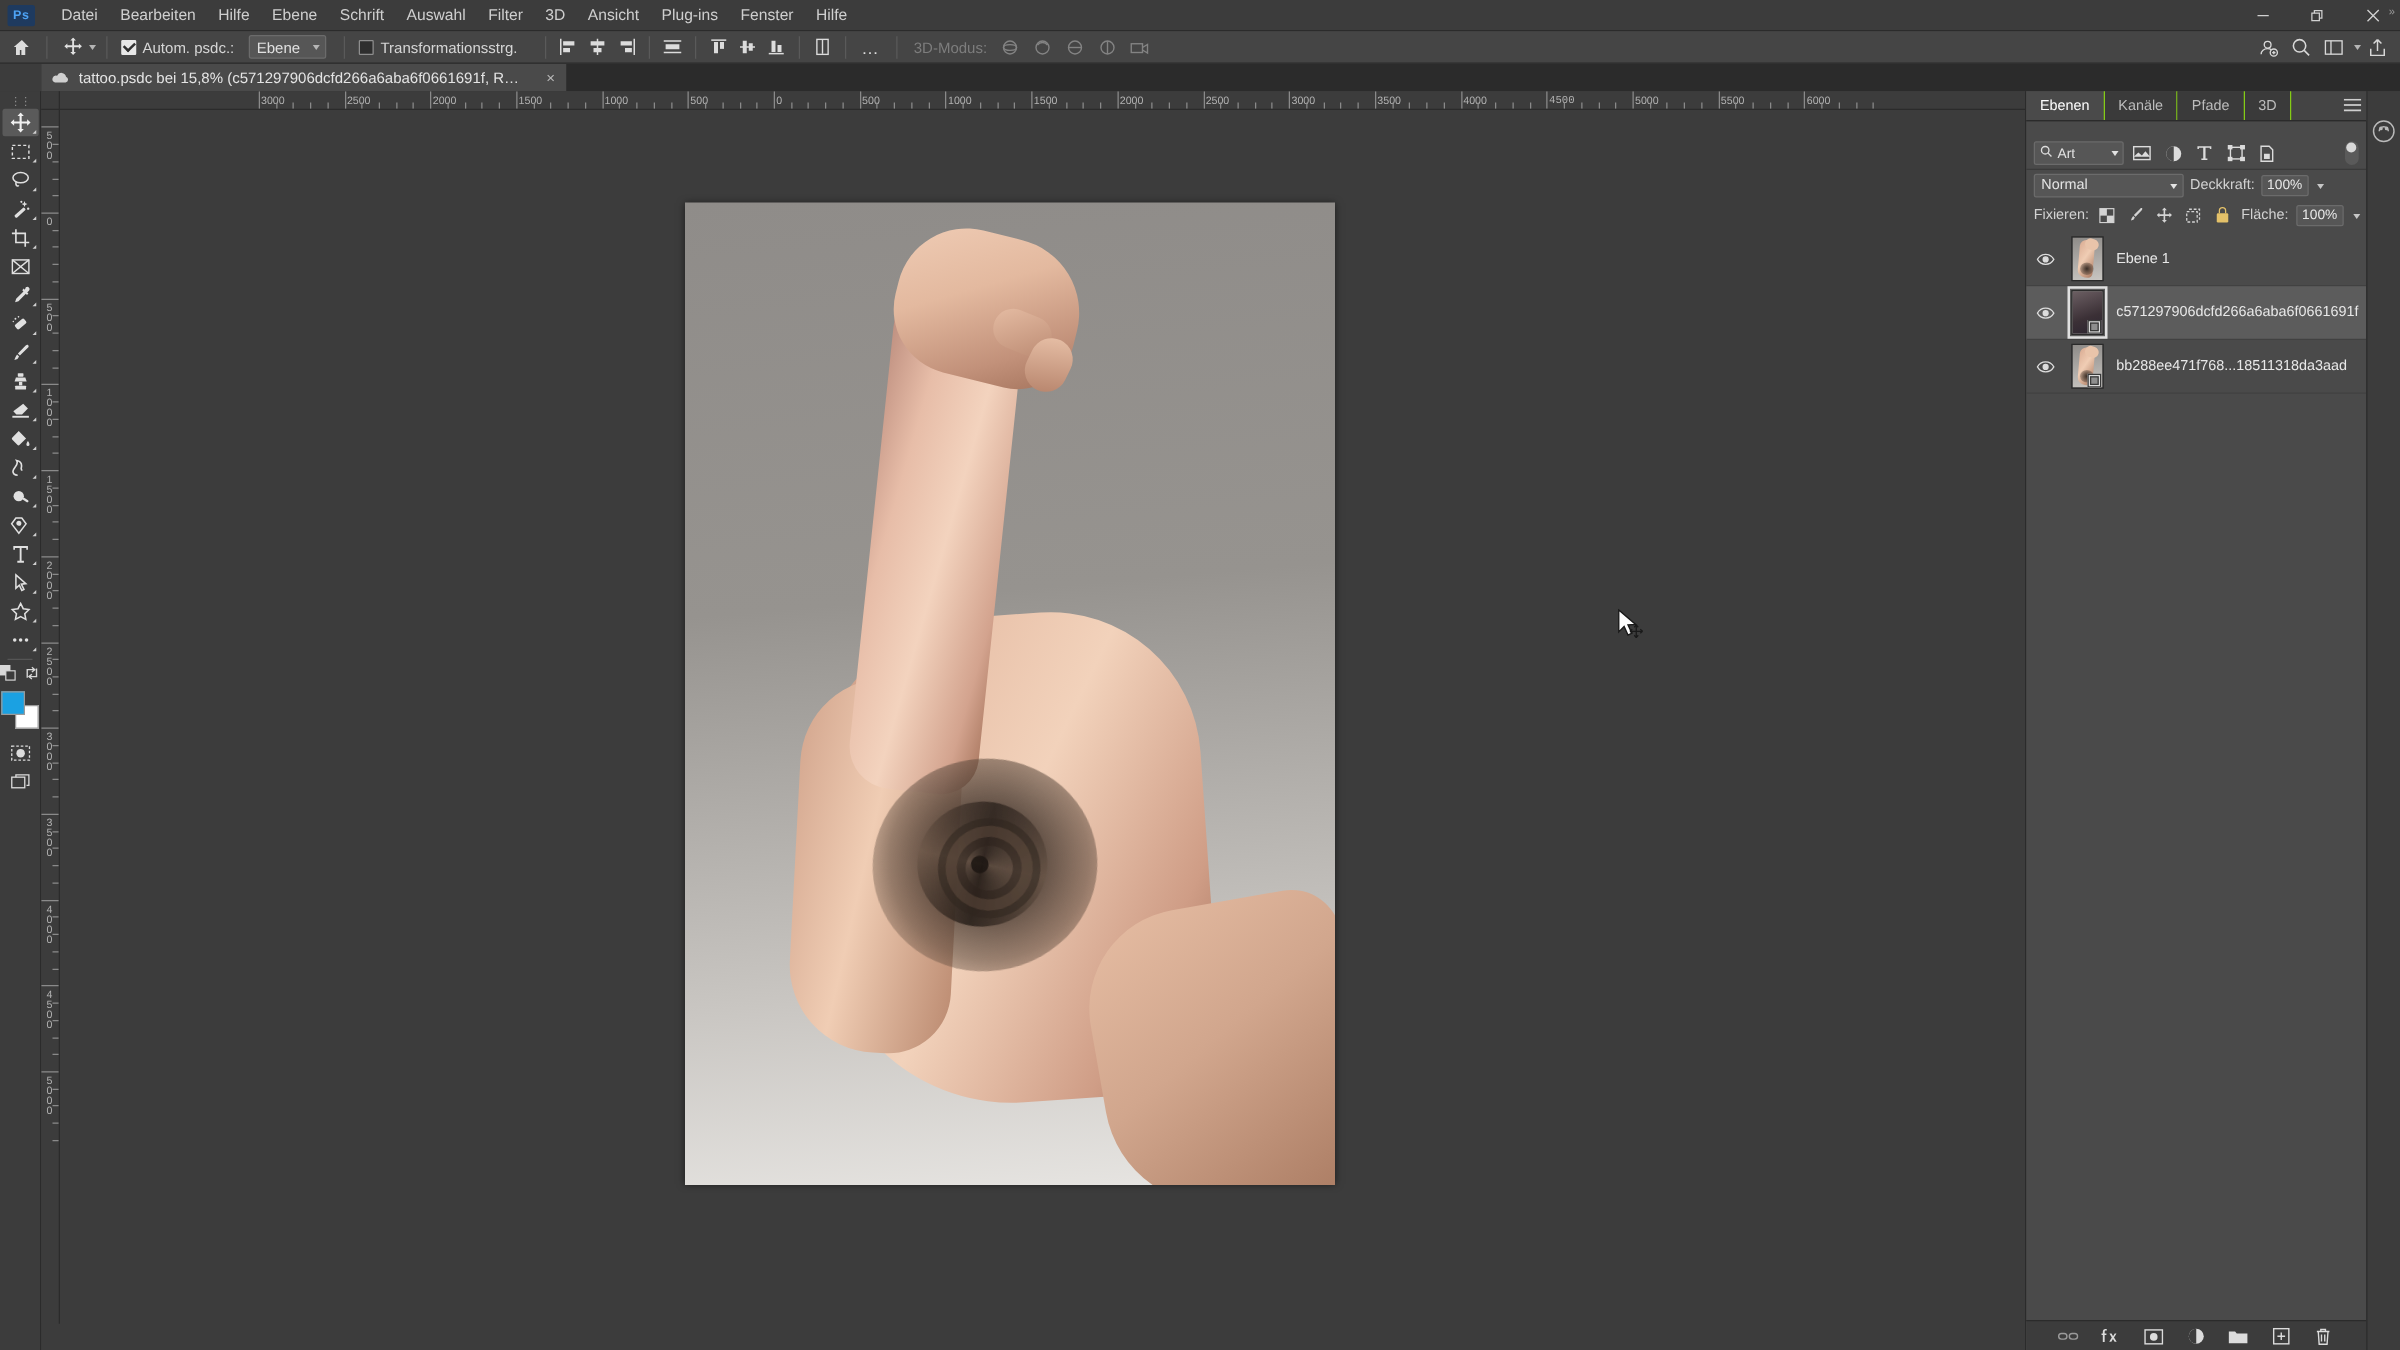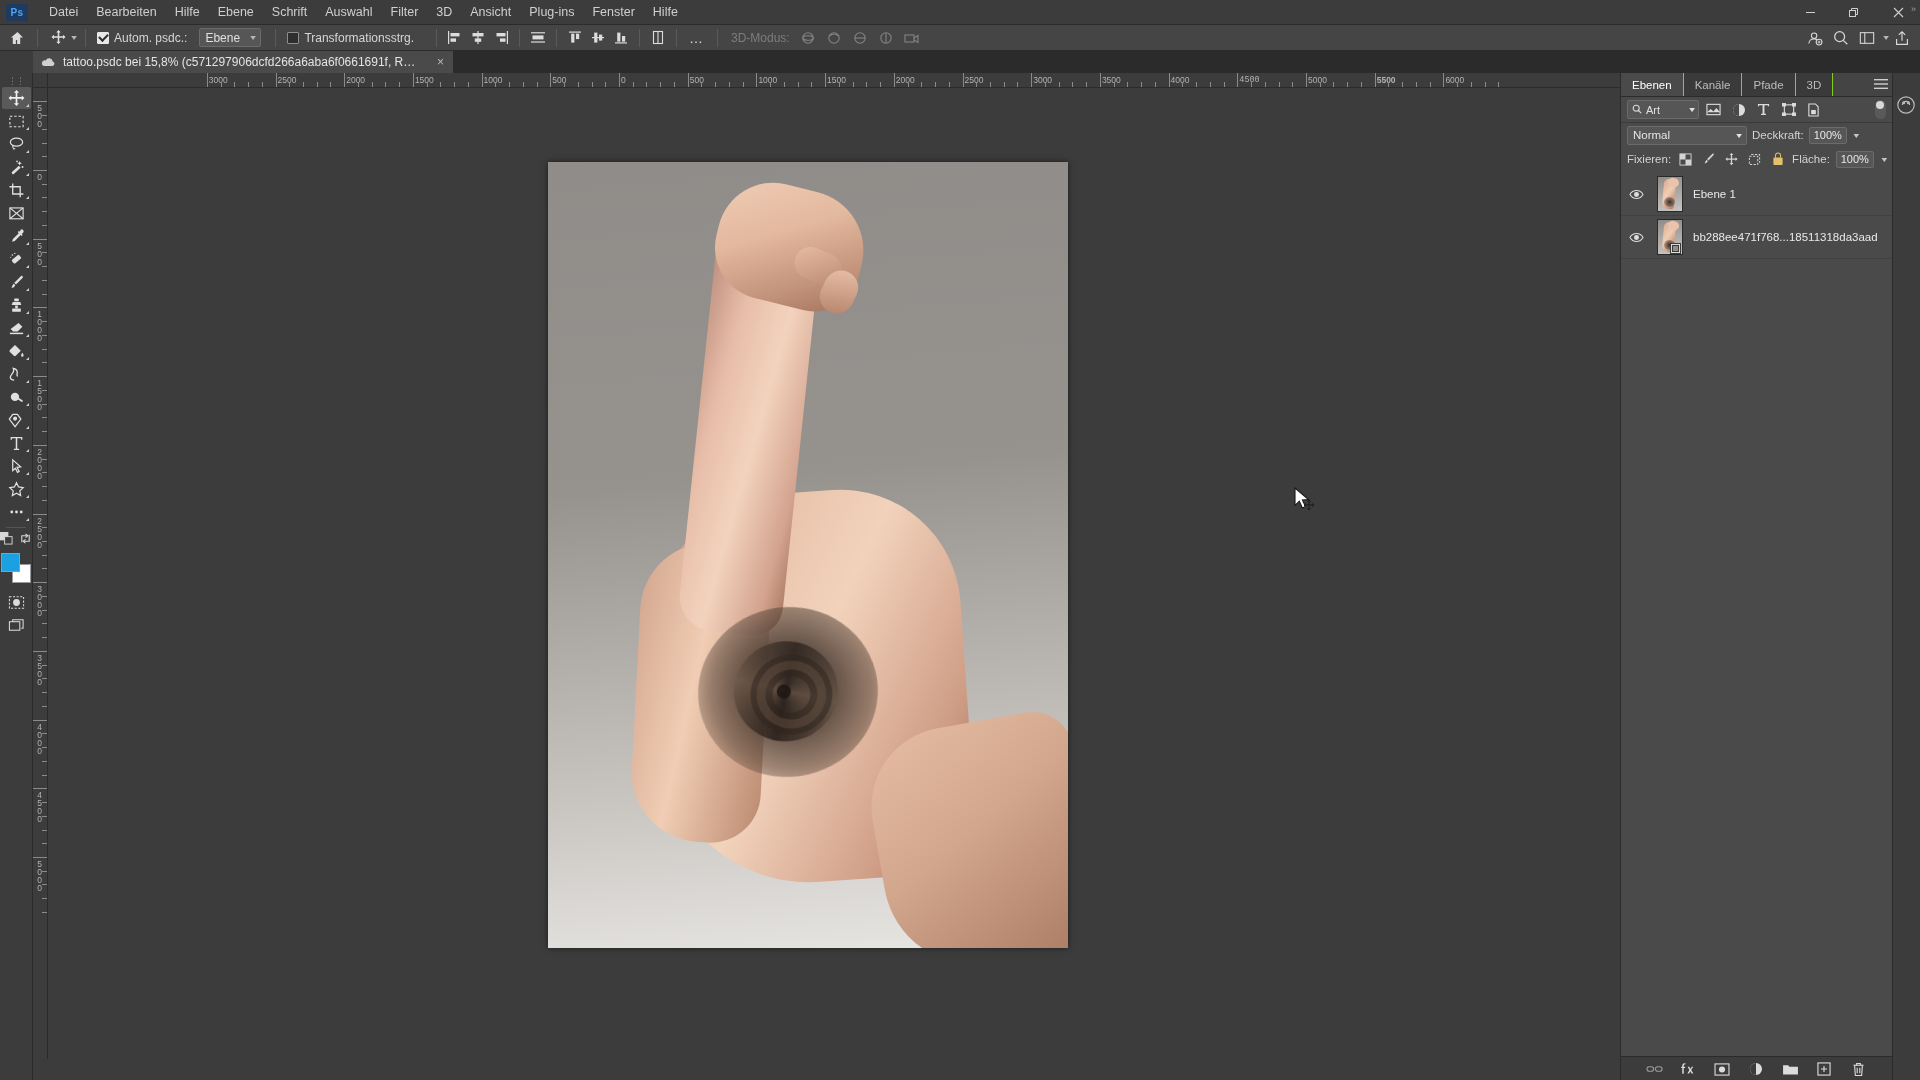--- a/index.html
+++ b/index.html
@@ -212,20 +212,21 @@
   .ptab {
     padding:0 11px; display:flex; align-items:center; font-size:11.5px; color:#bcbcbc;
     background:#3a3a3a; border-right:1px solid #84cc16;
   }
   .ptab.active { background:#4a4a4a; color:#ffffff; }
   .ptab-menu { margin-left:auto; width:22px; display:flex; align-items:center; justify-content:center; }
   .panel-body { background:#4a4a4a; flex:1; display:flex; flex-direction:column; }
   .filter-row {
     height:26px; display:flex; align-items:center; padding:0 6px; gap:4px;
     border-bottom:1px solid #3a3a3a;
+    margin-top:13px;
   }
   .kind-select {
     width:72px; height:19px; background:#565656; border:1px solid #6b6b6b; border-radius:2px;
     display:flex; align-items:center; padding:0 4px; gap:4px; font-size:11px; color:#e2e2e2;
   }
   .kind-select .cv { margin-left:auto; font-size:8px; transform:scaleX(1.4); }
   .filt-ico { width:21px; height:20px; display:flex; align-items:center; justify-content:center; }
   .toggle-pill {
     margin-left:auto; width:11px; height:19px; border-radius:6px; background:#5a5a5a;
     display:flex; align-items:flex-start; justify-content:center; padding-top:1px;
@@ -792,21 +793,21 @@
         <span class="rl-tick" style="left: 1203.04px; top: 9px; width: 1px; height: 5px;"></span>
         <span class="rl-tick" style="left: 1216.78px; top: 9px; width: 1px; height: 5px;"></span>
         <span class="rl-tick" style="left: 1230.52px; top: 9px; width: 1px; height: 5px;"></span>
         <span class="rl-tick" style="left: 1244.26px; top: 9px; width: 1px; height: 5px;"></span>
         <span class="rl-lbl" style="left: 1260px; top: 2px;">5000</span>
         <span class="rl-tick" style="left: 1258px; top: 0px; width: 1px; height: 14px;"></span>
         <span class="rl-tick" style="left: 1271.74px; top: 9px; width: 1px; height: 5px;"></span>
         <span class="rl-tick" style="left: 1285.48px; top: 9px; width: 1px; height: 5px;"></span>
         <span class="rl-tick" style="left: 1299.22px; top: 9px; width: 1px; height: 5px;"></span>
         <span class="rl-tick" style="left: 1312.96px; top: 9px; width: 1px; height: 5px;"></span>
-        <span class="rl-lbl" style="left: 1328.7px; top: 2px; font-weight: bold;">5500</span>
+        <span class="rl-lbl" style="left: 1328.7px; top: 2px;">5500</span>
         <span class="rl-tick" style="left: 1326.7px; top: 0px; width: 1px; height: 14px;"></span>
         <span class="rl-tick" style="left: 1340.44px; top: 9px; width: 1px; height: 5px;"></span>
         <span class="rl-tick" style="left: 1354.18px; top: 9px; width: 1px; height: 5px;"></span>
         <span class="rl-tick" style="left: 1367.92px; top: 9px; width: 1px; height: 5px;"></span>
         <span class="rl-tick" style="left: 1381.66px; top: 9px; width: 1px; height: 5px;"></span>
         <span class="rl-lbl" style="left: 1397.4px; top: 2px;">6000</span>
         <span class="rl-tick" style="left: 1395.4px; top: 0px; width: 1px; height: 14px;"></span>
         <span class="rl-tick" style="left: 1409.14px; top: 9px; width: 1px; height: 5px;"></span>
         <span class="rl-tick" style="left: 1422.88px; top: 9px; width: 1px; height: 5px;"></span>
         <span class="rl-tick" style="left: 1436.62px; top: 9px; width: 1px; height: 5px;"></span>
@@ -1037,20 +1038,35 @@
             <span class="thumb-cell">
               <span class="layer-thumb">
                 <i class="lt-arm"></i>
                   <i class="lt-fist"></i>
                   <i class="lt-tat"></i>
               </span>
             </span>
             <span class="layer-name">Ebene 1</span>
           </div>
 
+          <div class="layer-row selected">
+            <span class="eye-cell">
+              <svg width="15" height="11" viewBox="0 0 16 11" fill="none" stroke="#dcdcdc" stroke-width="1.1">
+                  <path d="M1 5.5S3.4 1.3 8 1.3s7 4.2 7 4.2-2.4 4.2-7 4.2-7-4.2-7-4.2z"></path>
+                  <circle cx="8" cy="5.5" r="2.1" fill="#dcdcdc"></circle>
+                </svg>
+            </span>
+            <span class="thumb-cell">
+              <span class="layer-thumb sel-frame">
+                <i class="lt-dark"></i>
+                <span class="smart-badge"></span>
+              </span>
+            </span>
+            <span class="layer-name">c571297906dcfd266a6aba6f0661691f</span>
+          </div>
 
           <div class="layer-row">
             <span class="eye-cell">
               <svg width="15" height="11" viewBox="0 0 16 11" fill="none" stroke="#dcdcdc" stroke-width="1.1">
                   <path d="M1 5.5S3.4 1.3 8 1.3s7 4.2 7 4.2-2.4 4.2-7 4.2-7-4.2-7-4.2z"></path>
                   <circle cx="8" cy="5.5" r="2.1" fill="#dcdcdc"></circle>
                 </svg>
             </span>
             <span class="thumb-cell">
               <span class="layer-thumb">

